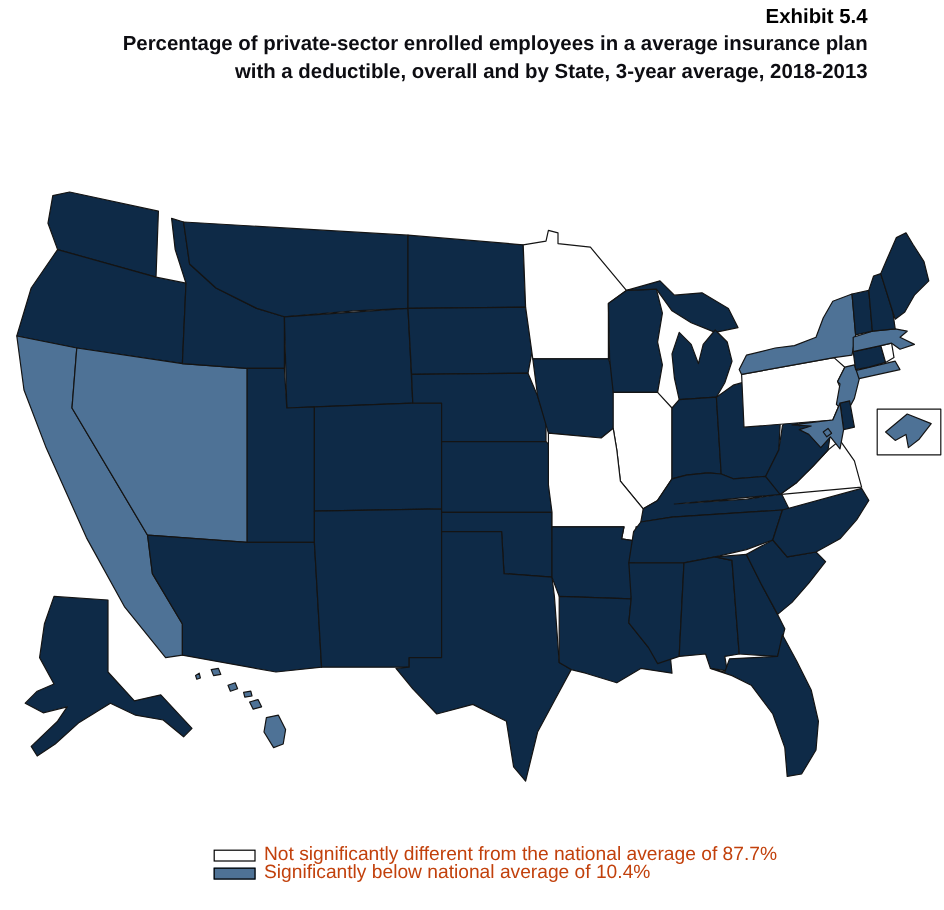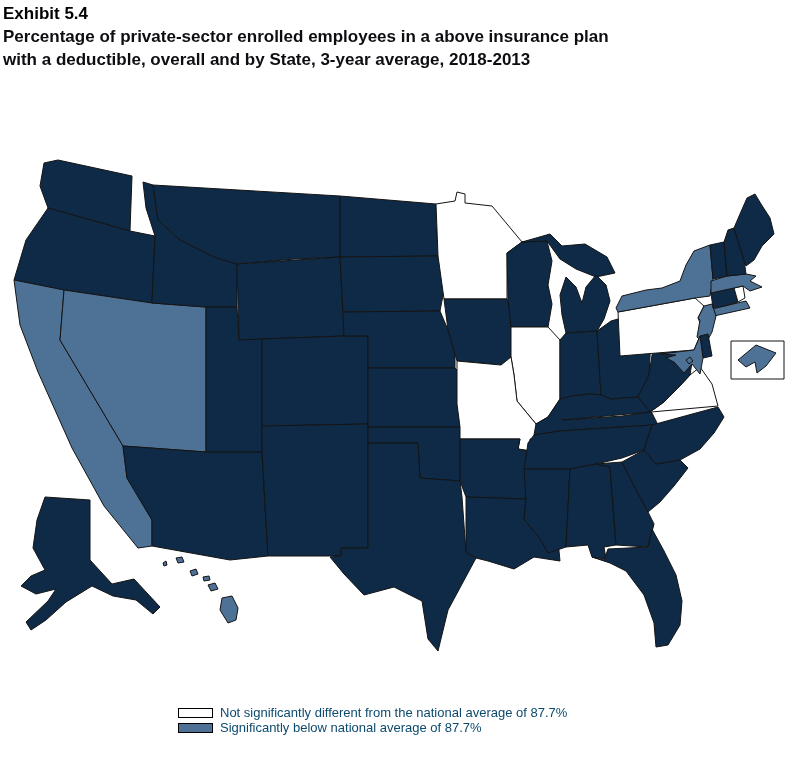--- a/index.html
+++ b/index.html
@@ -1,35 +1,35 @@
 <!DOCTYPE html>
 <html><head>
 <meta charset="utf-8">
 <style>
   html,body{margin:0;padding:0;background:#fff;width:787px;height:758px;
     font-family:"Liberation Sans","DejaVu Sans",sans-serif;}
-  .page{position:relative;width:787px;height:758px;overflow:hidden;background:#fff;}
+  .page{position:relative;width:787px;height:758px;overflow:hidden;background:#fff;text-align:right;}
   .titleblock{position:absolute;left:3px;top:2px;width:720px;}
   .exhibit{font-size:17px;font-weight:bold;color:#000;line-height:23px;}
   .maintitle{font-size:17px;font-weight:bold;color:#0d0d12;line-height:23px;}
   svg.map{position:absolute;left:0;top:0;}
   svg.map path, svg.map rect{stroke:#141414;stroke-width:1;stroke-linejoin:round;}
   .legend{position:absolute;left:178px;top:705px;}
   .legend-row{display:flex;align-items:center;height:15px;}
   .swatch{width:33px;height:8px;border:1px solid #000;flex:0 0 auto;}
-  .legend-label{font-size:13px;color:#0c4a6e;margin-left:7px;white-space:nowrap;}
+  .legend-label{font-size:16px;color:#c2410c;margin-left:7px;white-space:nowrap;}
 </style>
 </head>
 <body>
 
 <div class="page">
 
   <div class="titleblock">
     <div class="exhibit">Exhibit 5.4</div>
-    <div class="maintitle">Percentage of private-sector enrolled employees in a above insurance plan</div>
+    <div class="maintitle">Percentage of private-sector enrolled employees in a average insurance plan</div>
     <div class="maintitle">with a deductible, overall and by State, 3-year average, 2018-2013</div>
   </div>
 
   <svg class="map" width="787" height="758" viewBox="0 0 787 758">
 
     <path d="M44,163 L58,160 L132,176 L130,231 L48,208 L40,186 Z" fill="#0e2a47"></path>
     <path d="M48,208 L130,231 L155,236 L152,303 L64,290 L14,280 L26,240 Z" fill="#0e2a47"></path>
     <path d="M14,280 L64,290 L60,340 L123,446 L127,478 L152,520 L152,546 L138,548 L104,506 L72,448 L38,372 L20,325 Z" fill="#4e7296"></path>
     <path d="M64,290 L152,303 L206,307 L206,452 L123,446 L60,340 Z" fill="#4e7296"></path>
     <path d="M143,182 L153,185 L158,220 L180,240 L214,257 L237,264 L237,307 L206,307 L152,303 L155,236 L146,208 Z" fill="#0e2a47"></path>
@@ -96,17 +96,17 @@
     <path d="M738,360 L756,345 L776,353 L766,366 L757,373 L755,362 L746,367 Z" fill="#4e7296"></path>
   </svg>
 
   <div class="legend">
     <div class="legend-row">
       <span class="swatch" style="background: rgb(255, 255, 255);"></span>
       <span class="legend-label">Not significantly different from the national average of 87.7%</span>
     </div>
     <div class="legend-row">
       <span class="swatch" style="background: rgb(78, 114, 150);"></span>
-      <span class="legend-label">Significantly below national average of 87.7%</span>
+      <span class="legend-label">Significantly below national average of 10.4%</span>
     </div>
   </div>
 
 </div>
 
 </body></html>

